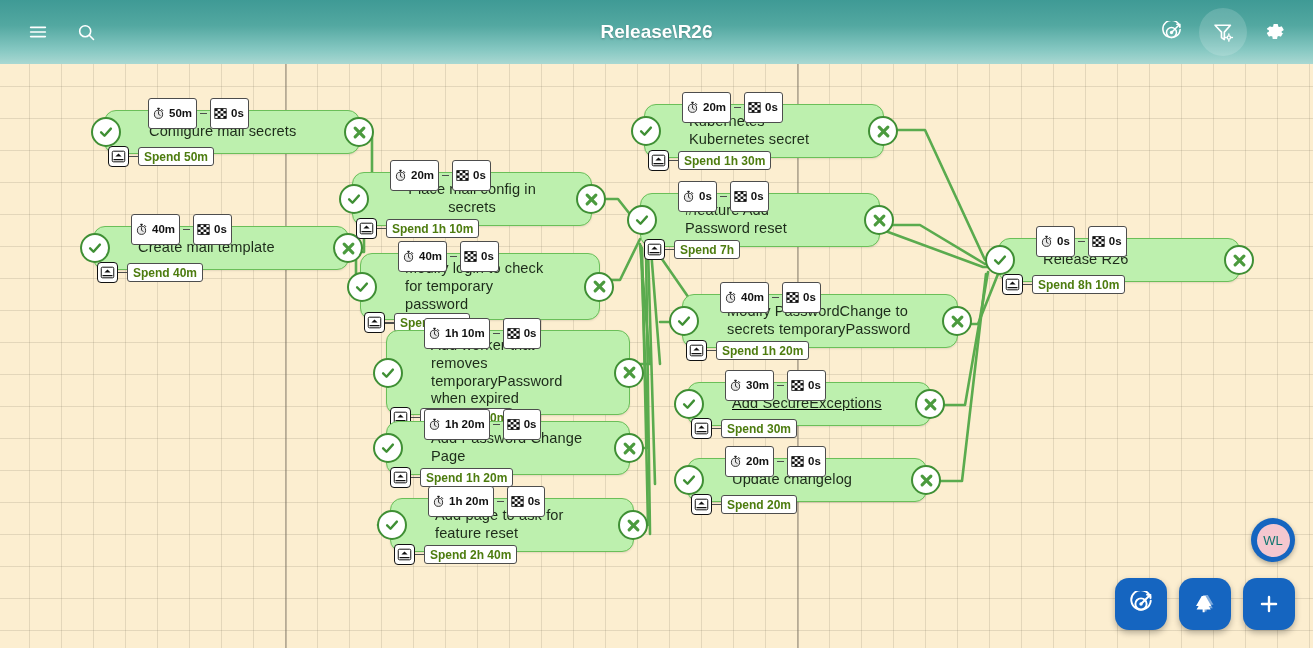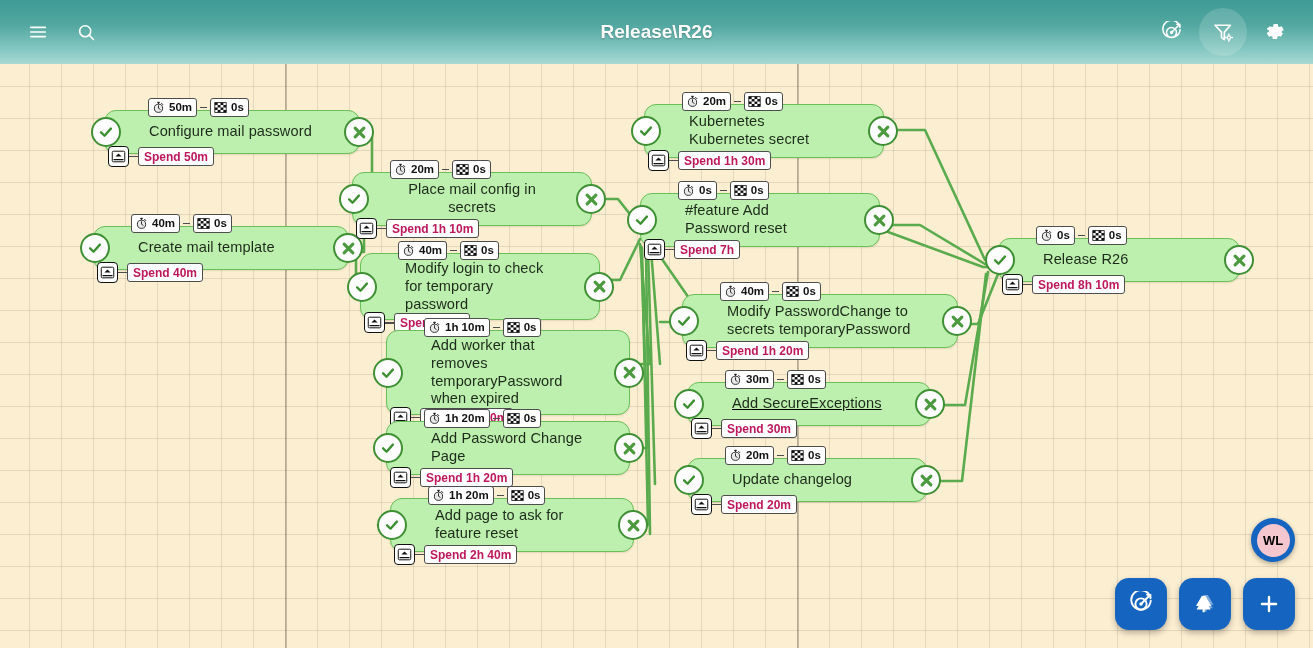--- a/index.html
+++ b/index.html
@@ -82,21 +82,21 @@
   }
   .x-circle svg { width:19px;height:19px; }
 
   
   .badge-row {
     position:absolute; top:-12px; display:flex; align-items:center; gap:3px;
     z-index:4;
   }
   .badge {
     background:#ffffff; border:1.4px solid #4d4d4d; border-radius:3px;
-    height:19px; display:flex; align-items:center; gap:4px;
+    height:31px; display:flex; align-items:center; gap:4px;
     padding:0 4px 0 3px;
     font-size:11.5px; color:#111; line-height:1; white-space:nowrap;
     font-weight:bold;
   }
   .badge .bi { display:flex; align-items:center; }
   .badge .bi svg { width:13px;height:13px; display:block; }
 
   
   .spend-row {
     position:absolute; bottom:-13px; left:4px;
@@ -105,21 +105,21 @@
   .spend-icon {
     width:21px;height:21px;
     background:#fff;border:1.8px solid #111;border-radius:4px;
     display:flex;align-items:center;justify-content:center;
   }
   .spend-icon svg { width:15px;height:15px; }
   .spend-line { width:9px;height:1.6px;background:#4d4d4d; }
   .spend-badge {
     background:#ffffff;border:1.4px solid #4d4d4d;border-radius:3px;
     height:19px;display:flex;align-items:center;padding:0 5px;
-    font-size:12px;color:#be185d;white-space:nowrap; font-weight:bold;
+    font-size:12px;color:#4d7c0f;white-space:nowrap; font-weight:bold;
   }
 
   
   #edges { position:absolute; left:0; top:0; width:1313px; height:584px; z-index:10; }
 
   
   .fab {
     position:absolute; z-index:50;
     width:52px;height:52px;border-radius:14px;
     background:#1565c0; color:#fff;
@@ -128,23 +128,23 @@
   }
   .fab svg { width:26px;height:26px; }
   #avatar {
     position:absolute; z-index:50; right:18px; top:518px;
     width:44px;height:44px;border-radius:50%;
     background:#1565c0; display:flex;align-items:center;justify-content:center;
     box-shadow:0 2px 5px rgba(0,0,0,.3); cursor:pointer;
   }
   #avatar .ring {
     width:33px;height:33px;border-radius:50%;
-    background:#f4c7cf; color:#000000;
+    background:#f4c7cf; color:#0f766e;
     display:flex;align-items:center;justify-content:center;
-    font-size:13px; font-weight:bold;
+    font-size:13px; font-weight:normal;
   }
 </style>
 </head>
 <body>
 
 <div id="canvas">
   <div class="vline-major" style="left:285px"></div>
   <div class="vline-major" style="left:797px"></div>
 
   <svg id="edges">
@@ -189,21 +189,21 @@
   </svg>
 
   <div id="nodes-layer">
       <div class="node" id="node-configure-mail-service" style="left: 104px; top: 46px; width: 256px;">
         <div class="node-card" style="min-height: 44px;">
           <div class="check-circle">
             <svg viewBox="0 0 24 24" fill="none" stroke="#3f8f34" stroke-width="3.2" stroke-linecap="round" stroke-linejoin="round">
               <path d="M5.5 12.5 L10 17 L18.5 7.5"></path>
             </svg>
           </div>
-          <div class="node-title">Configure mail password</div>
+          <div class="node-title">Configure mail secrets</div>
           <div class="x-circle">
             <svg viewBox="0 0 24 24" fill="none" stroke="#4b9a3e" stroke-width="4" stroke-linecap="round">
               <line x1="6.5" y1="6.5" x2="17.5" y2="17.5"></line>
               <line x1="17.5" y1="6.5" x2="6.5" y2="17.5"></line>
             </svg>
           </div>
         </div>
         <div class="badge-row" style="left: 44px;">
           <div class="badge">
             <span class="bi">

